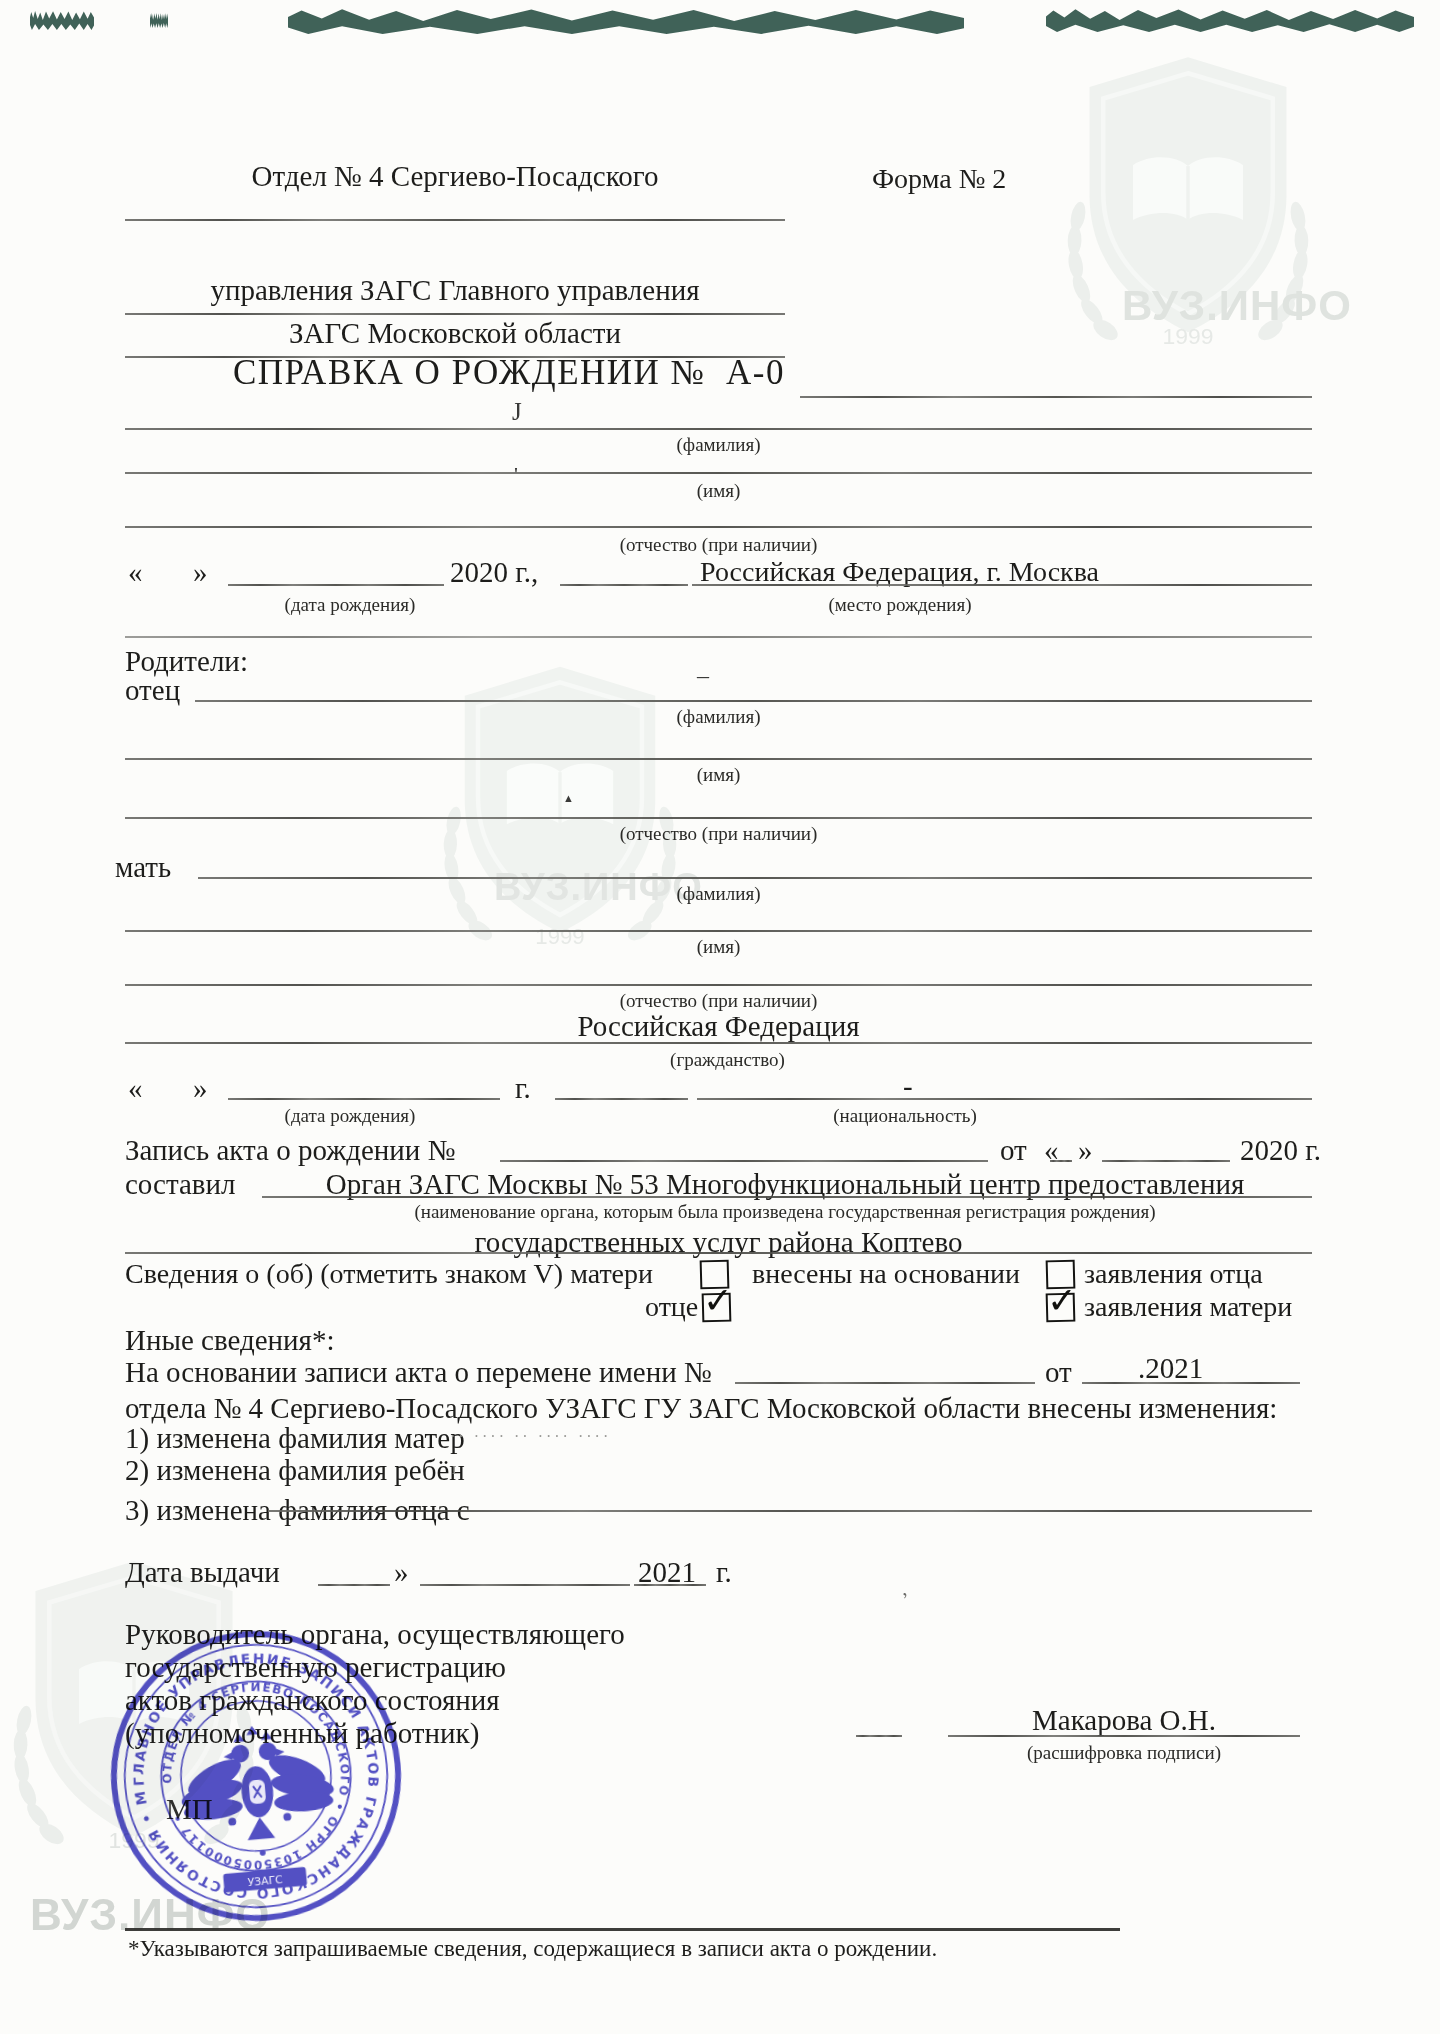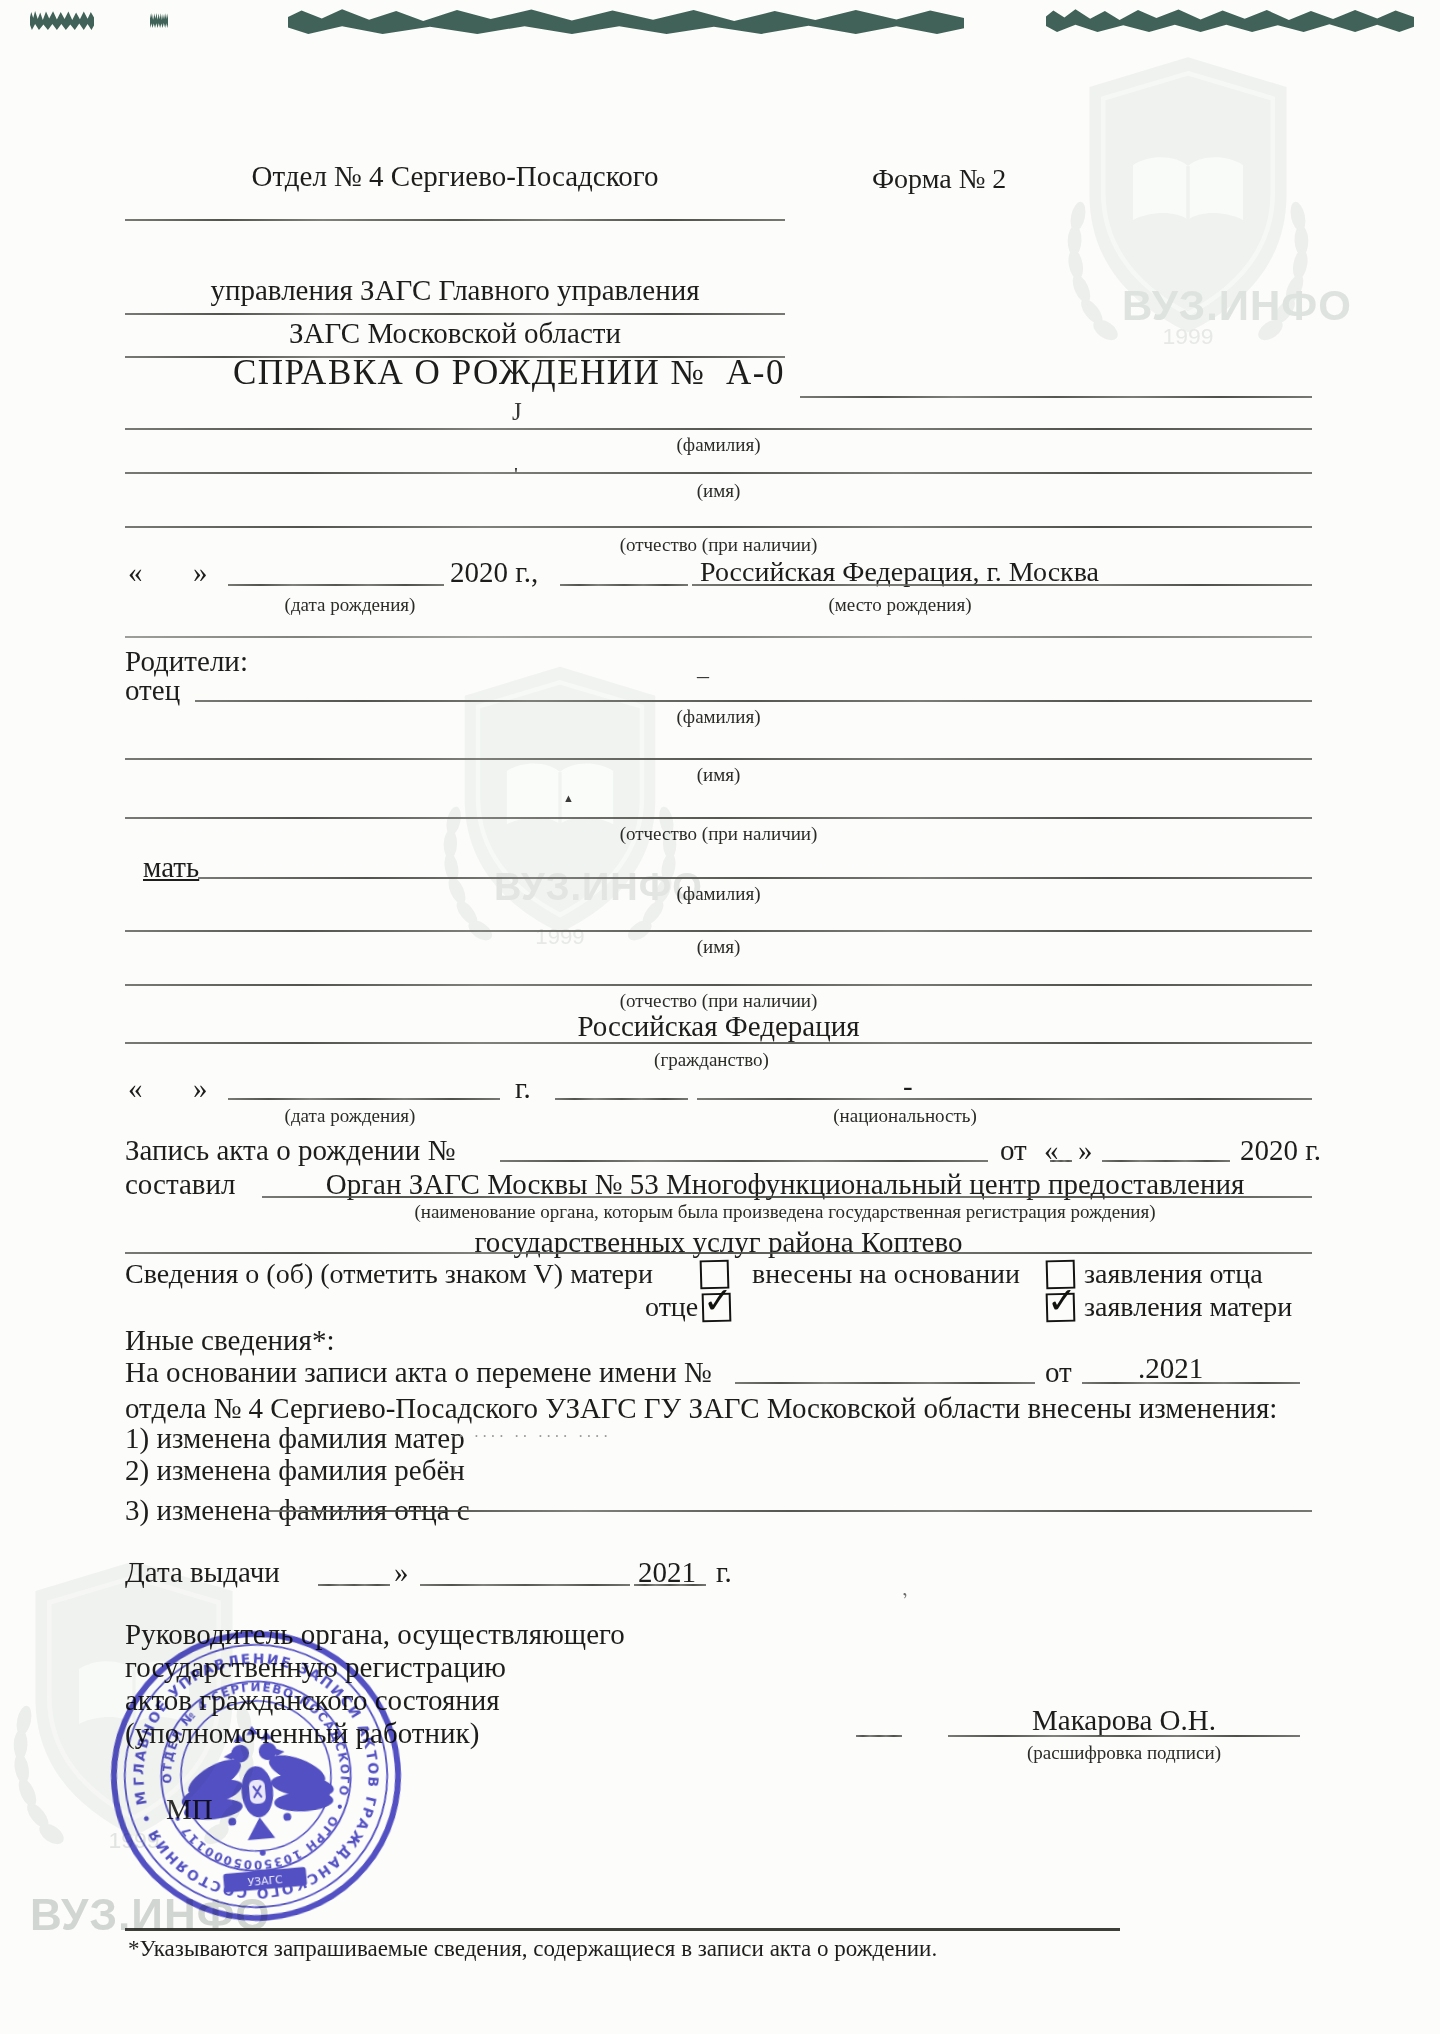--- a/index.html
+++ b/index.html
@@ -152,33 +152,33 @@
   <div class="ln" style="left:195px;top:700px;width:1117px;"></div>
   <div class="c" style="left:125px;top:706px;width:1187px;">(фамилия)</div>
 
   <div class="ln" style="left:125px;top:758px;width:1187px;"></div>
   <div class="c" style="left:125px;top:764px;width:1187px;">(имя)</div>
 
   <div class="mk" style="left:563px;top:792px;font-size:11px;">▲</div>
   <div class="ln" style="left:125px;top:817px;width:1187px;"></div>
   <div class="c" style="left:125px;top:823px;width:1187px;">(отчество (при наличии)</div>
 
-  <div class="t" style="left:143px;top:851px;text-decoration:underline;">мать</div>
+  <div class="t" style="left:115px;top:851px;">мать</div>
   <div class="ln" style="left:198px;top:877px;width:1114px;"></div>
   <div class="c" style="left:125px;top:883px;width:1187px;">(фамилия)</div>
 
   <div class="ln" style="left:125px;top:930px;width:1187px;"></div>
   <div class="c" style="left:125px;top:936px;width:1187px;">(имя)</div>
 
   <div class="ln" style="left:125px;top:984px;width:1187px;"></div>
   <div class="c" style="left:125px;top:990px;width:1187px;">(отчество (при наличии)</div>
 
   <div class="t ctr" style="left:125px;top:1010px;width:1187px;">Российская Федерация</div>
   <div class="ln" style="left:125px;top:1042px;width:1187px;"></div>
-  <div class="c" style="left:118px;top:1049px;width:1187px;">(гражданство)</div>
+  <div class="c" style="left:134px;top:1049px;width:1187px;">(гражданство)</div>
 
   <div class="t" style="left:128px;top:1072px;">«</div>
   <div class="t" style="left:193px;top:1072px;">»</div>
   <div class="ln" style="left:228px;top:1098px;width:272px;"></div>
   <div class="t" style="left:515px;top:1072px;">г.</div>
   <div class="ln" style="left:555px;top:1098px;width:133px;"></div>
   <div class="t" style="left:903px;top:1070px;">-</div>
   <div class="ln" style="left:697px;top:1098px;width:615px;"></div>
   <div class="c" style="left:200px;top:1105px;width:300px;">(дата рождения)</div>
   <div class="c" style="left:740px;top:1105px;width:330px;">(национальность)</div>

